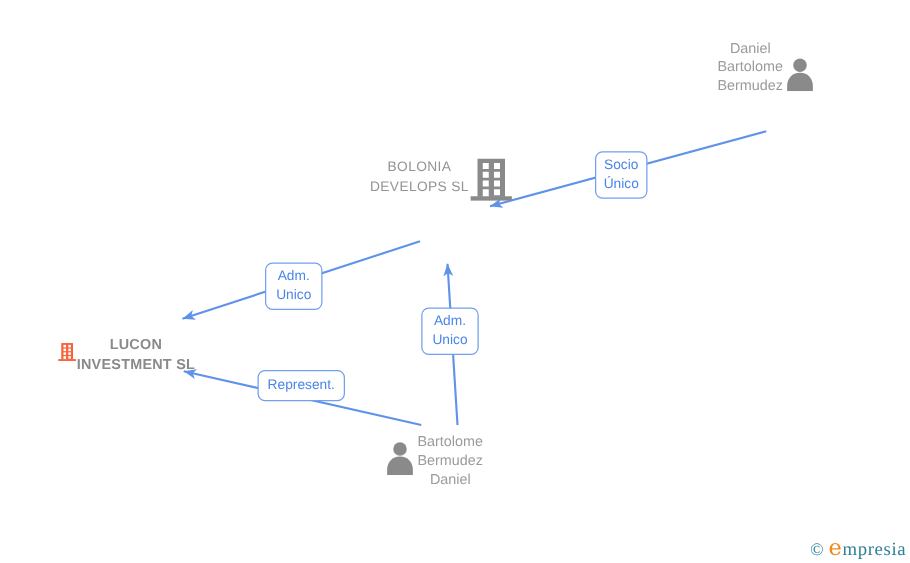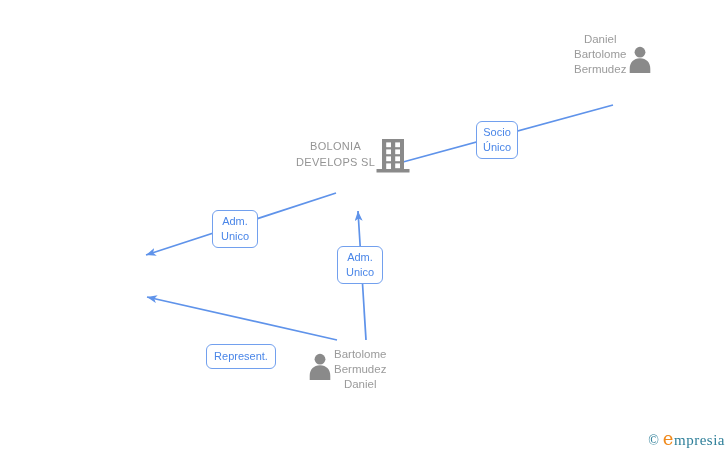--- a/index.html
+++ b/index.html
@@ -40,21 +40,21 @@
 
   .edge-label{
     position:absolute;background:#ffffff;border:1.5px solid var(--box-border);
     border-radius:6px;color:var(--label-blue);font-size:11px;line-height:15px;
     display:flex;align-items:center;justify-content:center;text-align:center;
     box-sizing:border-box;padding:3px 4px;
   }
   #lbl-socio{left:476px;top:121px;width:42px;min-height:37px;}
   #lbl-adm1{left:212px;top:210px;width:46px;min-height:37px;}
   #lbl-adm2{left:337px;top:246px;width:46px;min-height:38px;}
-  #lbl-repr{left:206px;top:296px;width:70px;min-height:25px;white-space:nowrap;padding:3px 0;margin-top:48px;}
+  #lbl-repr{left:206px;top:296px;width:70px;min-height:25px;white-space:nowrap;padding:3px 0;}
 
   .watermark{
     position:absolute;right:3px;bottom:1px;display:flex;align-items:baseline;gap:4px;
     font-family:"Liberation Serif",serif;
   }
   .watermark .copy{color:var(--wm-teal);font-size:14px;}
   .watermark .brand{color:var(--wm-teal);font-size:15px;letter-spacing:.5px;}
   .watermark .brand .lead{color:var(--wm-orange);font-size:18px;font-family:"DejaVu Serif",serif;}
 </style>
 </head>
@@ -79,39 +79,57 @@
       <div class="name">Daniel</div>
       <div class="name">Bartolome</div>
       <div class="name">Bermudez</div>
     </div>
     <svg class="icon-person" width="28" height="27" viewBox="0 0 28 27">
       <circle cx="14" cy="6.2" r="5.4"></circle>
       <path d="M14,12.2 c-3.4,0 -5.6,1.1 -7.4,2.9 c-1.9,1.9 -2.9,4.6 -2.9,7.6 L3.7,27 L24.3,27 L24.3,22.7 c0,-3 -1,-5.7 -2.9,-7.6 c-1.8,-1.8 -4,-2.9 -7.4,-2.9 Z"></path>
     </svg>
   </div>
 
-  <div class="node" style="left:296px;top:134px;width:120px;">
+  <div class="node" style="left:296px;top:122px;width:120px;">
     <div>
       <div class="cname">BOLONIA</div>
       <div class="cname">DEVELOPS SL</div>
     </div>
     <svg class="icon-building" style="margin-top:4px;" width="36" height="35" viewBox="0 0 36 35">
       <rect class="body" x="7" y="1" width="22" height="30.5"></rect>
       <rect class="body" x="1.5" y="31" width="33" height="3.5"></rect>
       <rect class="win" x="11.2" y="4.4" width="4.8" height="4.8"></rect>
       <rect class="win" x="20.2" y="4.4" width="4.8" height="4.8"></rect>
       <rect class="win" x="11.2" y="11.4" width="4.8" height="4.8"></rect>
       <rect class="win" x="20.2" y="11.4" width="4.8" height="4.8"></rect>
       <rect class="win" x="11.2" y="18.4" width="4.8" height="4.8"></rect>
       <rect class="win" x="20.2" y="18.4" width="4.8" height="4.8"></rect>
       <rect class="win" x="20.2" y="25.4" width="4.8" height="4.8"></rect>
       <rect class="win" x="11.2" y="25.4" width="4.8" height="5.6"></rect>
     </svg>
   </div>
 
+  <div class="node" style="left:46px;top:263px;width:110px;">
+    <svg class="icon-building orange" width="36" height="35" viewBox="0 0 36 35">
+      <rect class="body" x="7" y="1" width="22" height="30.5"></rect>
+      <rect class="body" x="1.5" y="31" width="33" height="3.5"></rect>
+      <rect class="win" x="11.2" y="4.4" width="4.8" height="4.8"></rect>
+      <rect class="win" x="20.2" y="4.4" width="4.8" height="4.8"></rect>
+      <rect class="win" x="11.2" y="11.4" width="4.8" height="4.8"></rect>
+      <rect class="win" x="20.2" y="11.4" width="4.8" height="4.8"></rect>
+      <rect class="win" x="11.2" y="18.4" width="4.8" height="4.8"></rect>
+      <rect class="win" x="20.2" y="18.4" width="4.8" height="4.8"></rect>
+      <rect class="win" x="20.2" y="25.4" width="4.8" height="4.8"></rect>
+      <rect class="win" x="11.2" y="25.4" width="4.8" height="5.6"></rect>
+    </svg>
+    <div style="margin-top:5px;">
+      <div class="cname-bold">LUCON</div>
+      <div class="cname-bold">INVESTMENT SL</div>
+    </div>
+  </div>
 
   <div class="node" style="left:306px;top:341px;width:120px;">
     <svg class="icon-person" style="margin-top:0;" width="28" height="27" viewBox="0 0 28 27">
       <circle cx="14" cy="6.2" r="5.4"></circle>
       <path d="M14,12.2 c-3.4,0 -5.6,1.1 -7.4,2.9 c-1.9,1.9 -2.9,4.6 -2.9,7.6 L3.7,27 L24.3,27 L24.3,22.7 c0,-3 -1,-5.7 -2.9,-7.6 c-1.8,-1.8 -4,-2.9 -7.4,-2.9 Z"></path>
     </svg>
     <div style="margin-top:6px;">
       <div class="name">Bartolome</div>
       <div class="name">Bermudez</div>
       <div class="name">Daniel</div>

